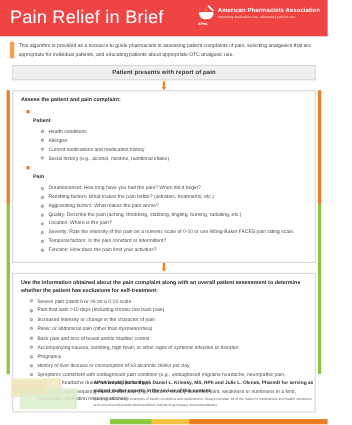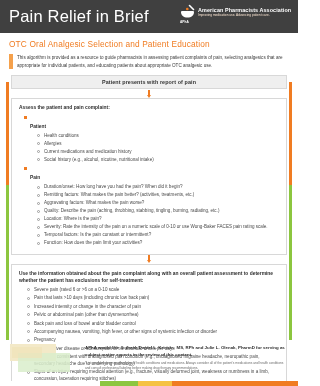--- a/index.html
+++ b/index.html
@@ -9,21 +9,21 @@
     font-family:"Liberation Sans", sans-serif;
     overflow:hidden;
     position:relative;
   }
   .page{position:relative;width:298px;height:386px;overflow:hidden;background:#fff;}
 
   
   .header{
     position:relative;
     height:33px;
-    background:#404040;
+    background:#ef4444;
     display:flex;align-items:center;
   }
   .header-title{
     color:#ffffff;
     font-size:16.5px;
     letter-spacing:.2px;
     margin-left:9px;
     white-space:nowrap;
     font-weight:400;
   }
@@ -163,21 +163,20 @@
         </svg>
         <span class="logo-abbr">APhA</span>
       </div>
       <div class="logo-text">
         <div class="logo-name">American Pharmacists Association</div>
         <div class="logo-tag">Improving medication use. Advancing patient care.</div>
       </div>
     </div>
   </div>
 
-  <div class="subtitle">OTC Oral Analgesic Selection and Patient Education</div>
 
   <div class="intro">
     <div class="intro-bar"></div>
     <div class="intro-text">This algorithm is provided as a resource to guide pharmacists in assessing patient complaints of pain, selecting analgesics that are appropriate for individual patients, and educating patients about appropriate OTC analgesic use.</div>
   </div>
 
   <div class="rail rail-left"></div>
   <div class="rail rail-right"></div>
 
   <div class="wrap">

